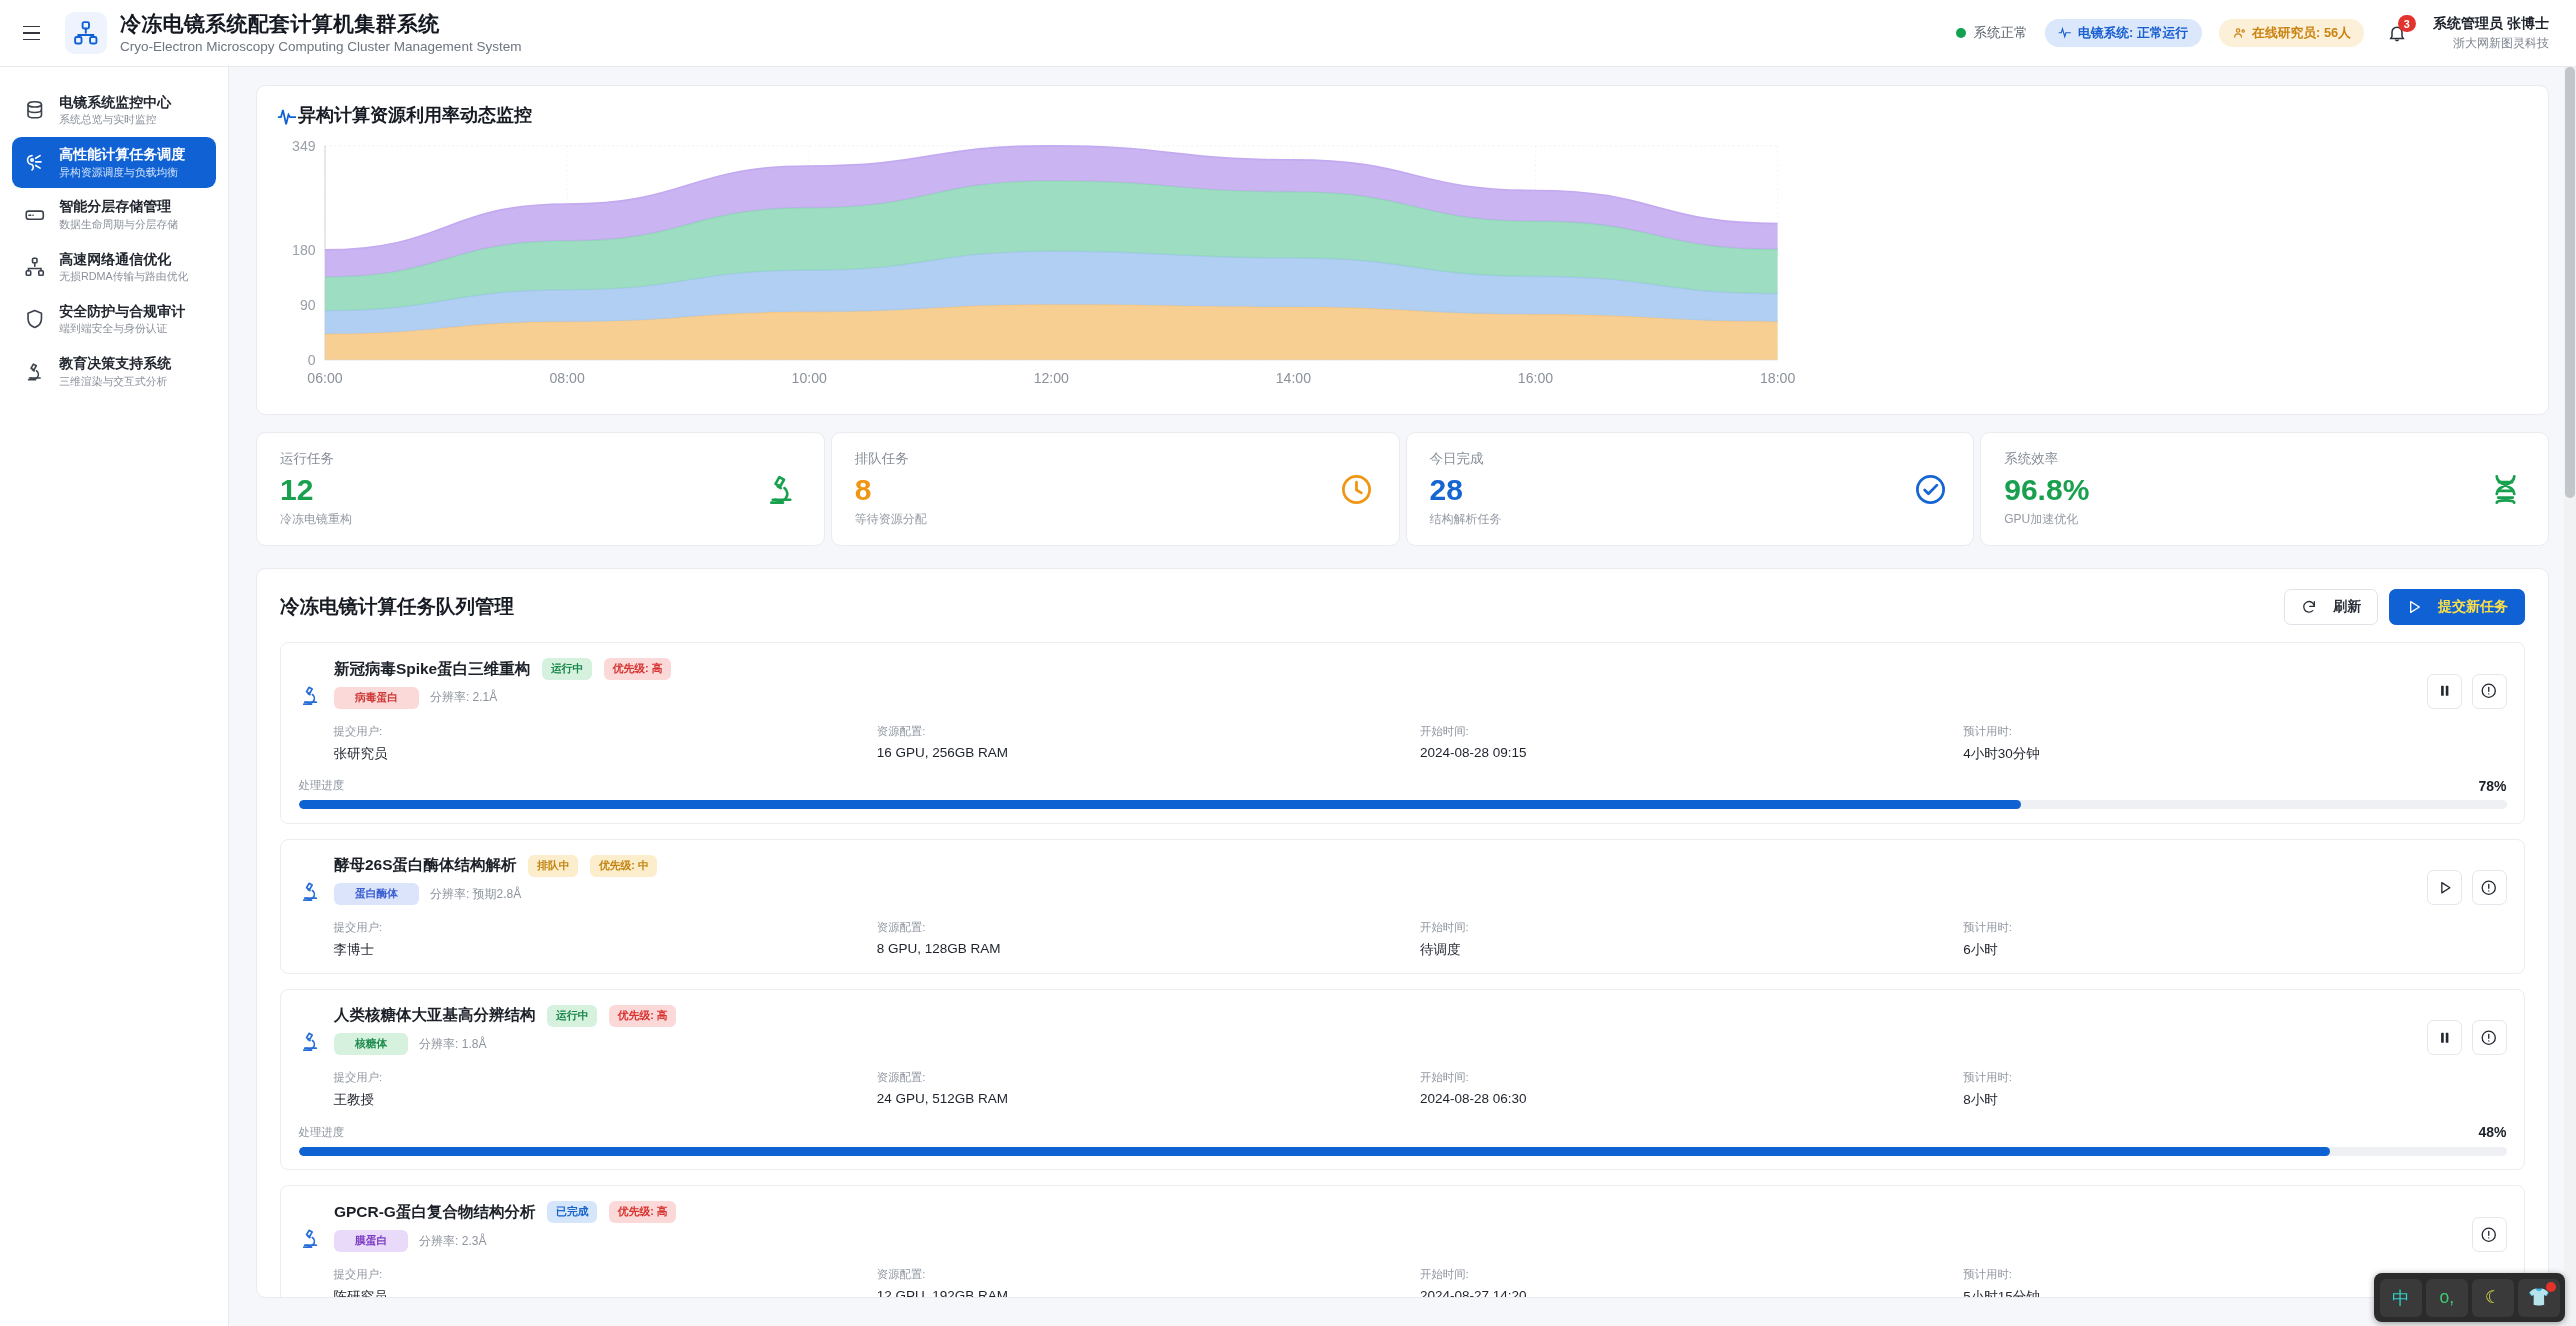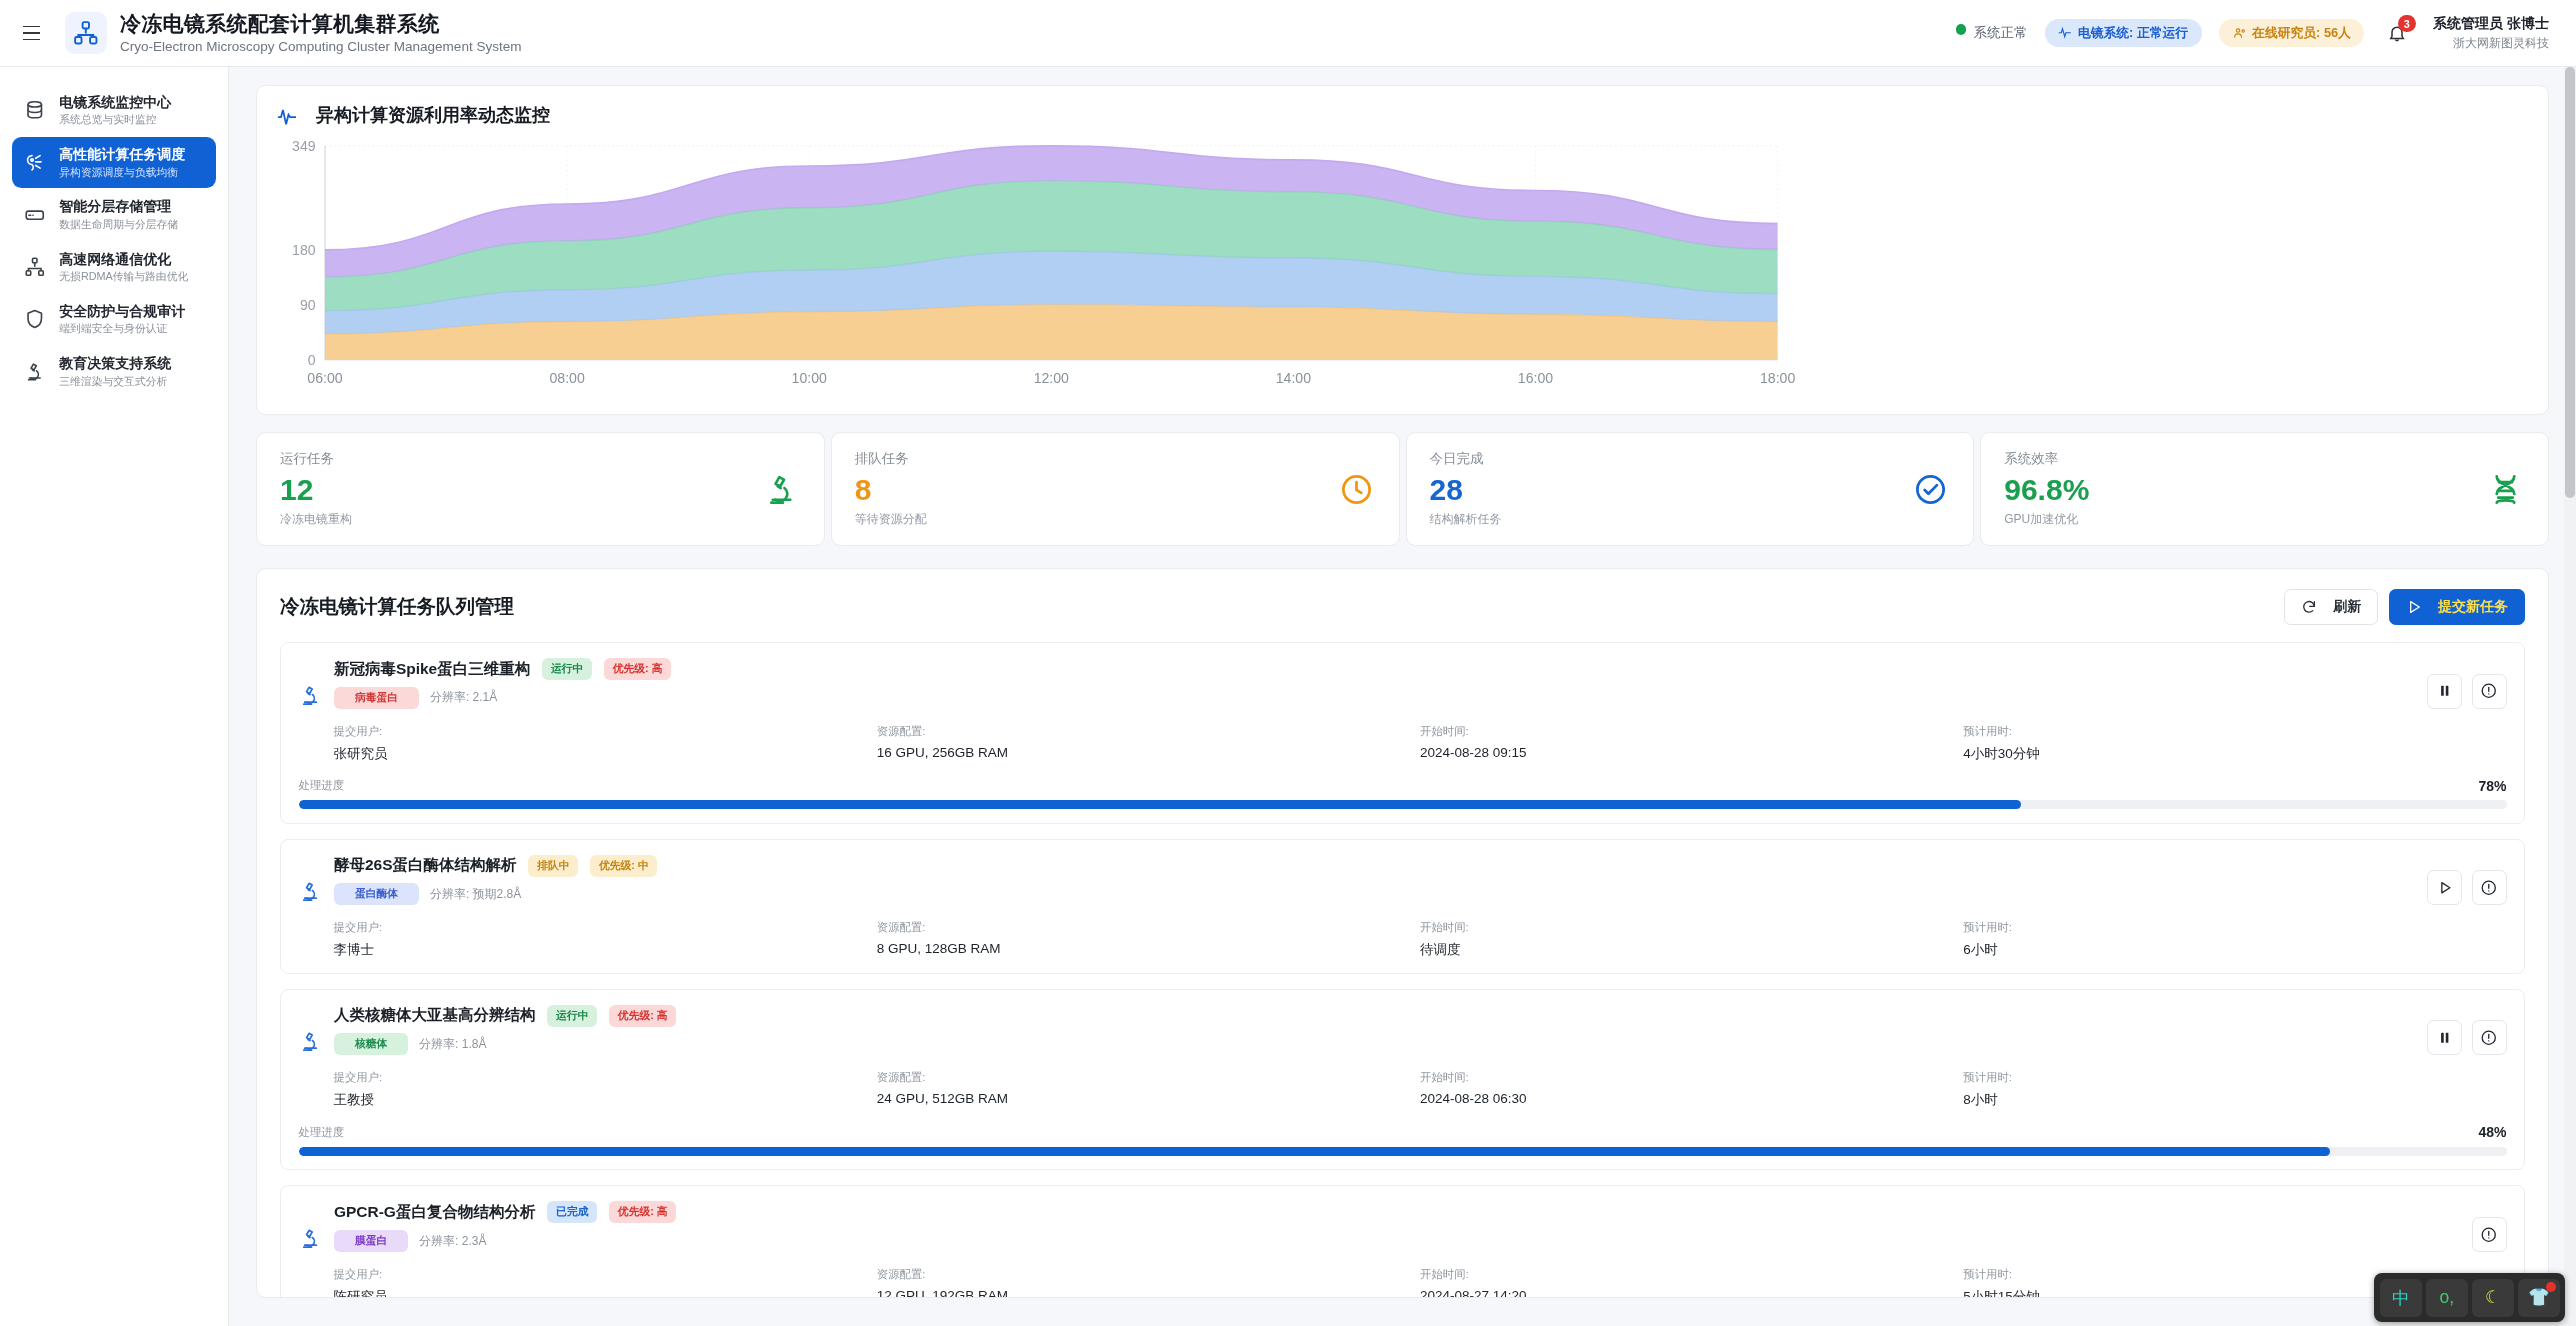--- a/index.html
+++ b/index.html
@@ -32,21 +32,21 @@
   .brand-title {
     font-size: 21px; font-weight: 700; color: #141821; letter-spacing: 0.3px;
     line-height: 1.15;
   }
   .brand-sub { font-size: 13.5px; color: #6d7580; margin-top: 2.7px; }
 
   .topbar-right {
     margin-left: auto; display: flex; align-items: center; gap: 17.5px;
     padding-right: 27px;
   }
-  .sys-status { display: flex; gap: 7px; }
+  .sys-status { display: flex; align-items: center; gap: 7px; }
   .dot { width: 10.8px; height: 10.8px; border-radius: 50%; background: #12a150; }
   .sys-status-label { font-size: 13.5px; color: #5d646e; }
 
   .pill {
     display: flex; align-items: center; gap: 6px;
     height: 28px; padding: 0 13.5px; border-radius: 14px;
     font-size: 12.8px; font-weight: 600; white-space: nowrap;
   }
   .pill-blue { background: #dbe7fb; color: #1a5fd0; }
   .pill-amber { background: #fdf0d9; color: #c9820f; }
@@ -86,21 +86,21 @@
     position: absolute; top: 67px; left: 229px; right: 0; bottom: 0;
     overflow: hidden; padding: 17.5px 27px 0 27px;
   }
 
   .card {
     background: #ffffff; border: 0.7px solid #e9ebef; border-radius: 9.4px;
   }
 
   
   .chart-card { padding: 17.5px 20px 13.5px 20px; margin-bottom: 17.5px; }
-  .chart-head { display: flex; align-items: center; gap: 20px; margin-bottom: 4px; }
+  .chart-head { display: flex; align-items: center; gap: 2px; margin-bottom: 4px; }
   .chart-title { font-size: 18px; font-weight: 700; color: #171b23; }
   .chart-body { position: relative; height: 269px; }
 
   
   .stats-row { display: flex; gap: 6px; margin-bottom: 21.5px; }
   .stat-card {
     flex: 1; background: #fff; border: 0.7px solid #e9ebef; border-radius: 9.4px;
     padding: 17.5px 23px; display: flex; align-items: center; height: 114px;
   }
   .stat-left { flex: 1; }

